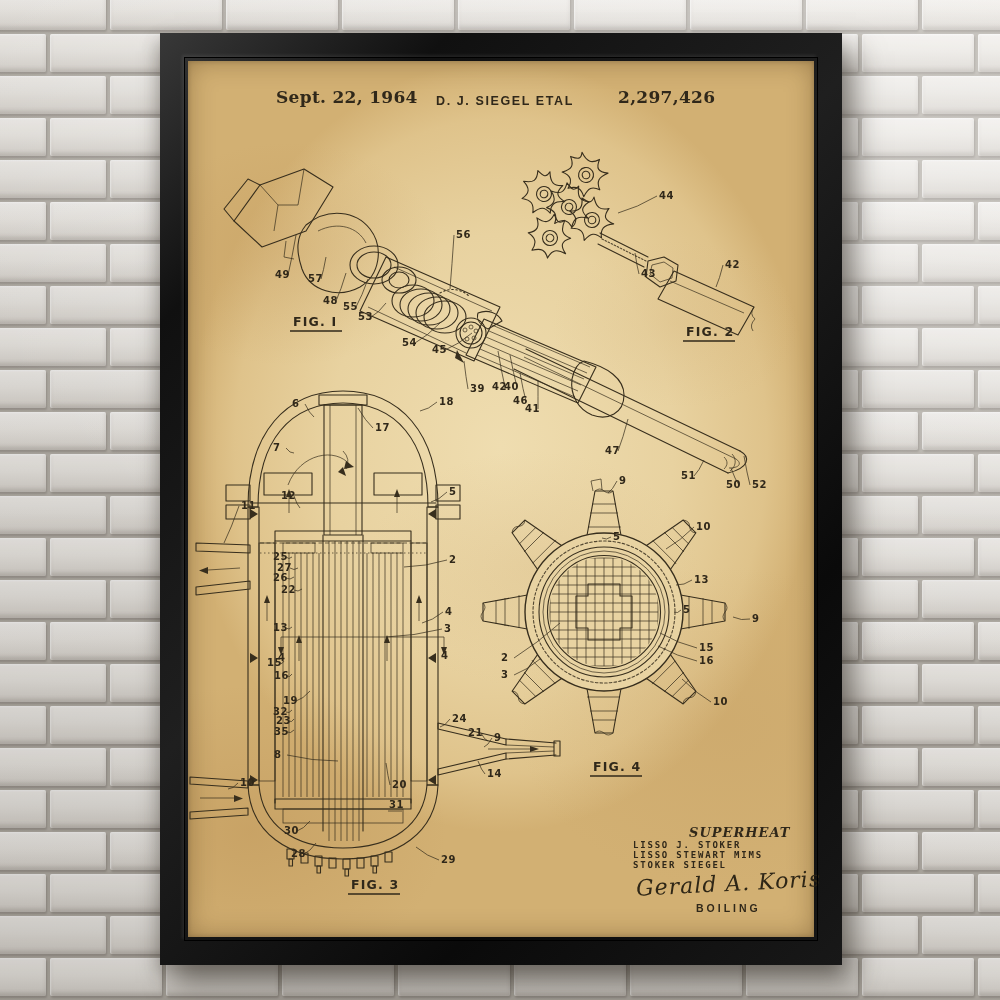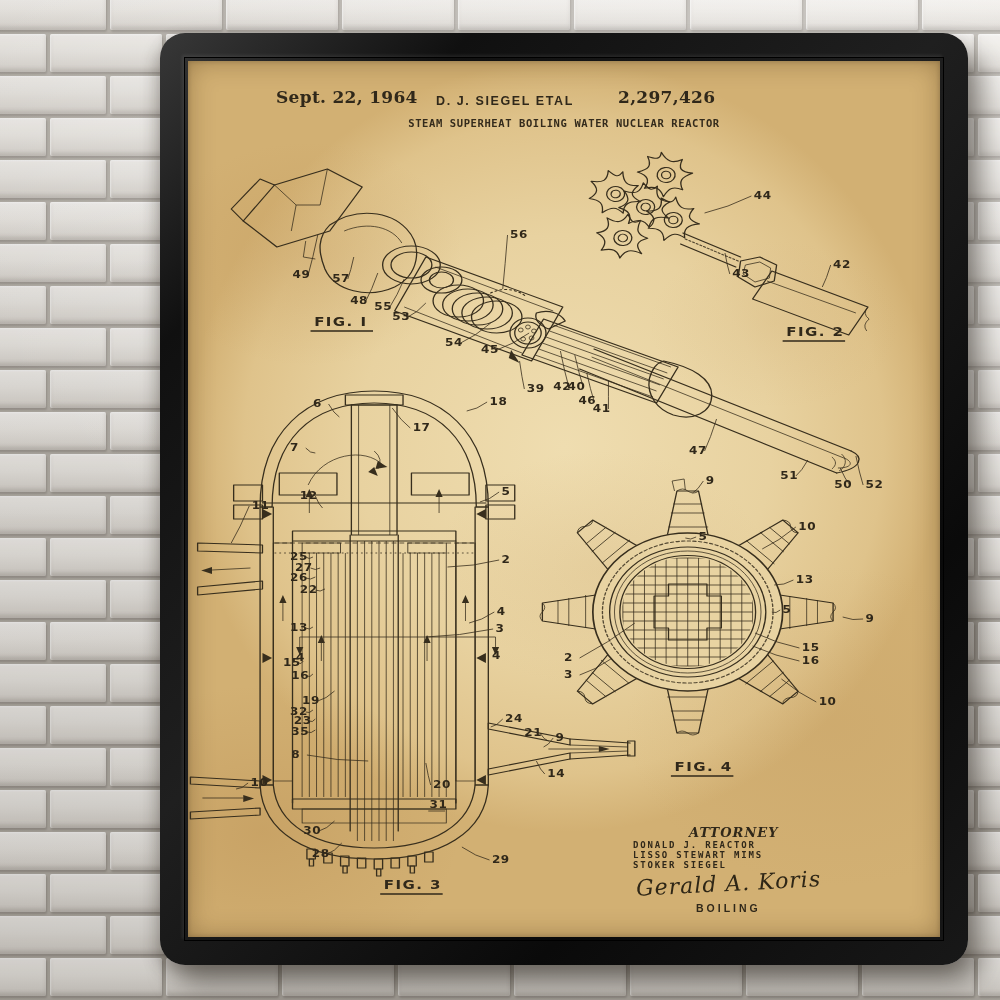--- a/index.html
+++ b/index.html
@@ -4,23 +4,23 @@
 <style>
   html,body{margin:0;padding:0;width:1000px;height:1000px;overflow:hidden;
     font-family:"Liberation Sans",sans-serif;background:#b5b0a8;}
   #wall{position:absolute;inset:0;overflow:hidden;background:#b2ada5;}
   .brick{position:absolute;height:38px;border-radius:2px;
     background:linear-gradient(180deg,#f4f2ef 0%,#ebe8e3 45%,#ddd9d3 85%,#d2cdc6 100%);
     box-shadow:inset 1px 1px 2px rgba(255,255,255,.75),inset 0 -3px 4px rgba(90,85,78,.18),1px 2px 2px rgba(70,65,58,.25);}
   #light{position:absolute;inset:0;pointer-events:none;
     background:radial-gradient(1400px 900px at 72% 18%, rgba(255,255,255,.38), rgba(255,255,255,0) 55%),
                linear-gradient(205deg, rgba(255,255,255,.10), rgba(40,36,30,.16));}
-  #frame{position:absolute;left:160px;top:33px;width:808px;height:932px;
+  #frame{position:absolute;left:160px;top:33px;width:682px;height:932px;
     background:linear-gradient(135deg,#383838 0%,#101010 18%,#1f1f1f 45%,#0a0a0a 75%,#181818 100%);
-    box-shadow:14px 18px 26px rgba(45,40,32,.5), -4px 8px 16px rgba(45,40,32,.28);border-radius:25px;}
+    box-shadow:14px 18px 26px rgba(45,40,32,.5), -4px 8px 16px rgba(45,40,32,.28);}
   #frame::after{content:"";position:absolute;inset:24px;pointer-events:none;
     border:1px solid #000;box-shadow:-2px -2px 3px rgba(255,255,255,.08);}
   #paper{position:absolute;inset:28px;background-color:#e6cf9d;
     background-image:
       radial-gradient(220px 160px at 16% 22%, rgba(186,142,80,.26), transparent 70%),
       radial-gradient(300px 230px at 86% 76%, rgba(190,150,92,.20), transparent 70%),
       radial-gradient(280px 210px at 10% 88%, rgba(178,132,70,.30), transparent 70%),
       radial-gradient(240px 170px at 55% 58%, rgba(198,160,104,.16), transparent 70%),
       radial-gradient(180px 120px at 78% 30%, rgba(198,160,104,.14), transparent 70%),
       radial-gradient(closest-side at 50% 44%, #efddb0 0%, #e8d2a0 55%, #dfc38b 85%, #d2b073 100%);
@@ -279,21 +279,20 @@
     <div class="brick" style="left: 978px; top: 958px; width: 112px; opacity: 0.985;"></div>
   </div>
 <div id="light"></div>
 
 <div id="frame">
   <div id="paper">
 
     <div class="ptext date-num" style="left:88px;top:26px;">Sept. 22, 1964</div>
     <div class="ptext author" style="left:248px;top:33px;">D. J. SIEGEL ETAL</div>
     <div class="ptext date-num" style="left:430px;top:26px;">2,297,426</div>
-    <div class="ptext title" style="top:56px;">STEAM SUPERHEAT BOILING WATER NUCLEAR REACTOR</div>
 
     <svg id="drawing" viewBox="0 0 626 876" preserveAspectRatio="none">
       <defs>
         <pattern id="h45" width="5" height="5" patternUnits="userSpaceOnUse" patternTransform="rotate(45)">
           <line x1="1" y1="0" x2="1" y2="5" stroke="#40351f" stroke-width="1"></line>
         </pattern>
         <pattern id="h135" width="5" height="5" patternUnits="userSpaceOnUse" patternTransform="rotate(-45)">
           <line x1="1" y1="0" x2="1" y2="5" stroke="#40351f" stroke-width="1"></line>
         </pattern>
         <pattern id="dots" width="4.5" height="4.5" patternUnits="userSpaceOnUse">
@@ -603,20 +602,20 @@
           <text x="525" y="644" class="plabel">10</text>
           <path d="M326,597 Q349,582.5 372,562" class="leader"></path>
           <text x="313" y="600" class="plabel">2</text>
           <path d="M326,614 Q339,609 352,598" class="leader"></path>
           <text x="313" y="617" class="plabel">3</text>
           <text x="405" y="710" class="fcap">FIG. 4</text>
           <line x1="402" y1="715" x2="454" y2="715" class="caplineL"></line>
         </g>
       </svg>
 
-    <div class="ptext inv-head" style="left:501px;top:764px;">ATTORNEY</div>
-    <div class="ptext inv-name" style="left:445px;top:779px;">DONALD J. REACTOR</div>
+    <div class="ptext inv-head" style="left:501px;top:764px;">SUPERHEAT</div>
+    <div class="ptext inv-name" style="left:445px;top:779px;">LISSO J. STOKER</div>
     <div class="ptext inv-name" style="left:445px;top:789px;">LISSO STEWART MIMS</div>
     <div class="ptext inv-name" style="left:445px;top:799px;">STOKER SIEGEL</div>
     <div class="ptext signature" style="left:448px;top:810px;">Gerald A. Koris</div>
     <div class="ptext attorney" style="left:508px;top:841px;">BOILING</div>
   </div>
 </div>
 
 </body></html>

